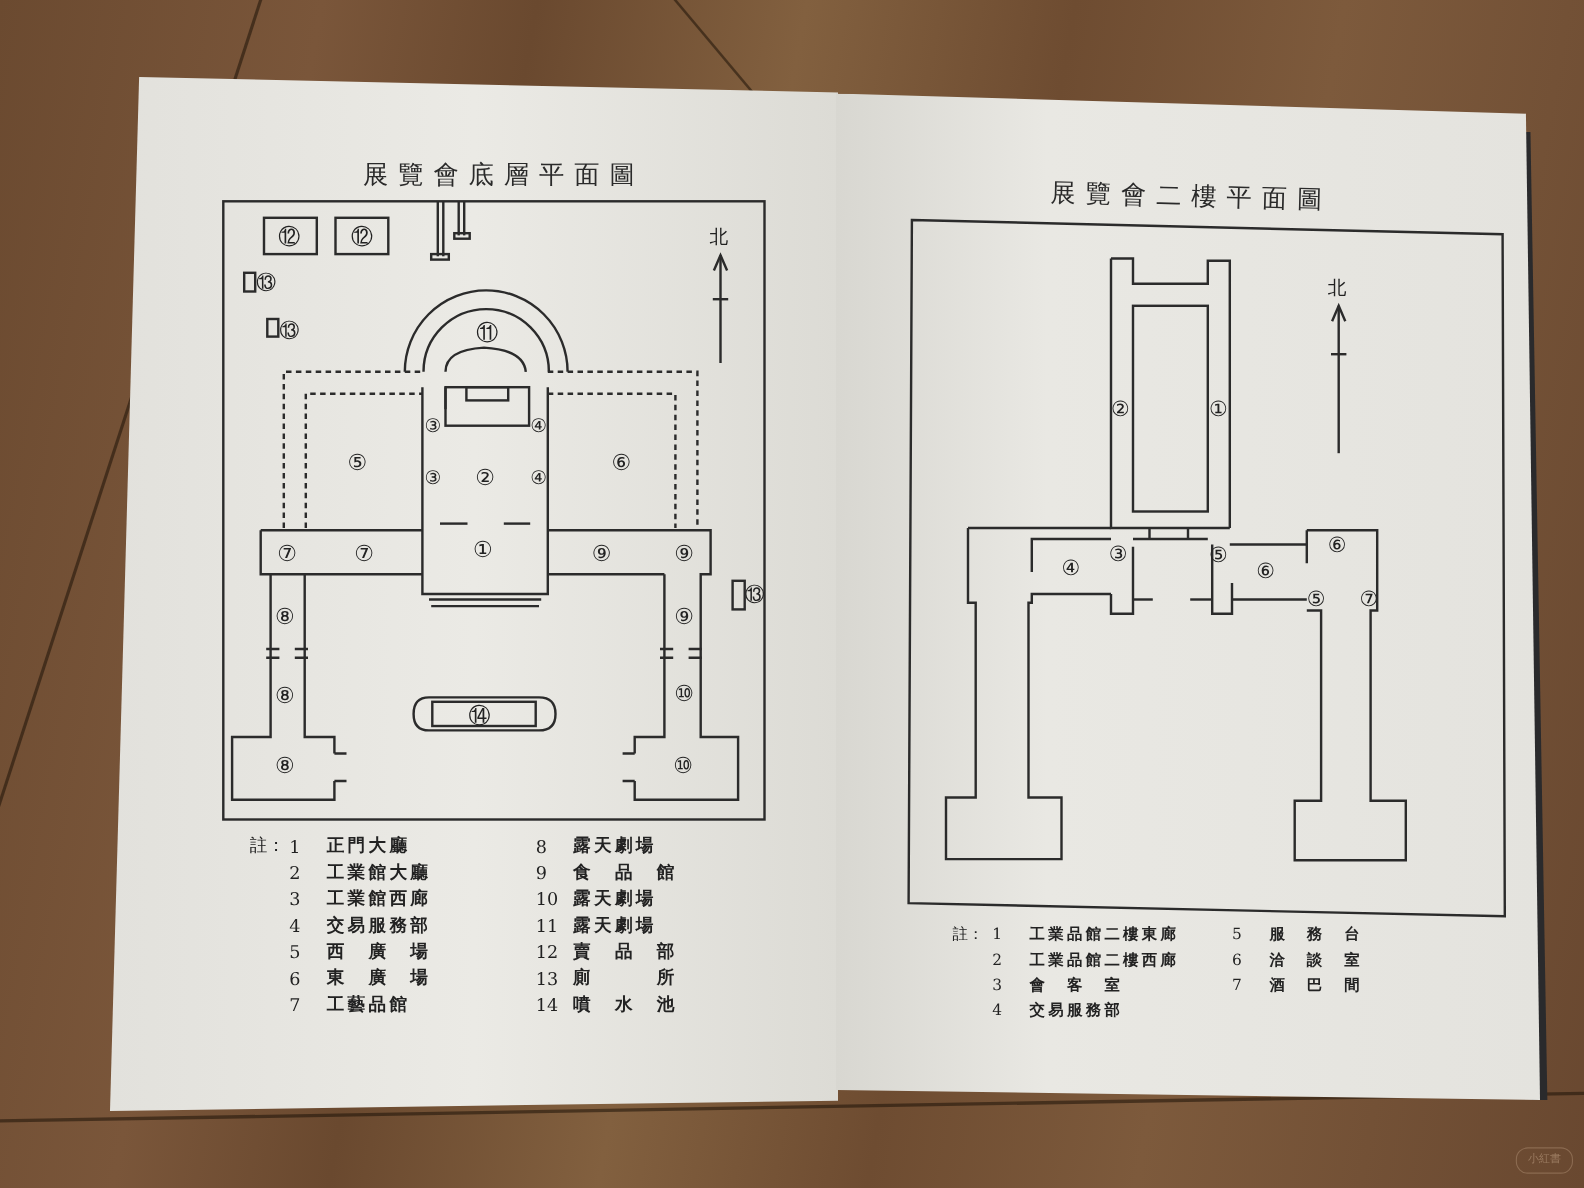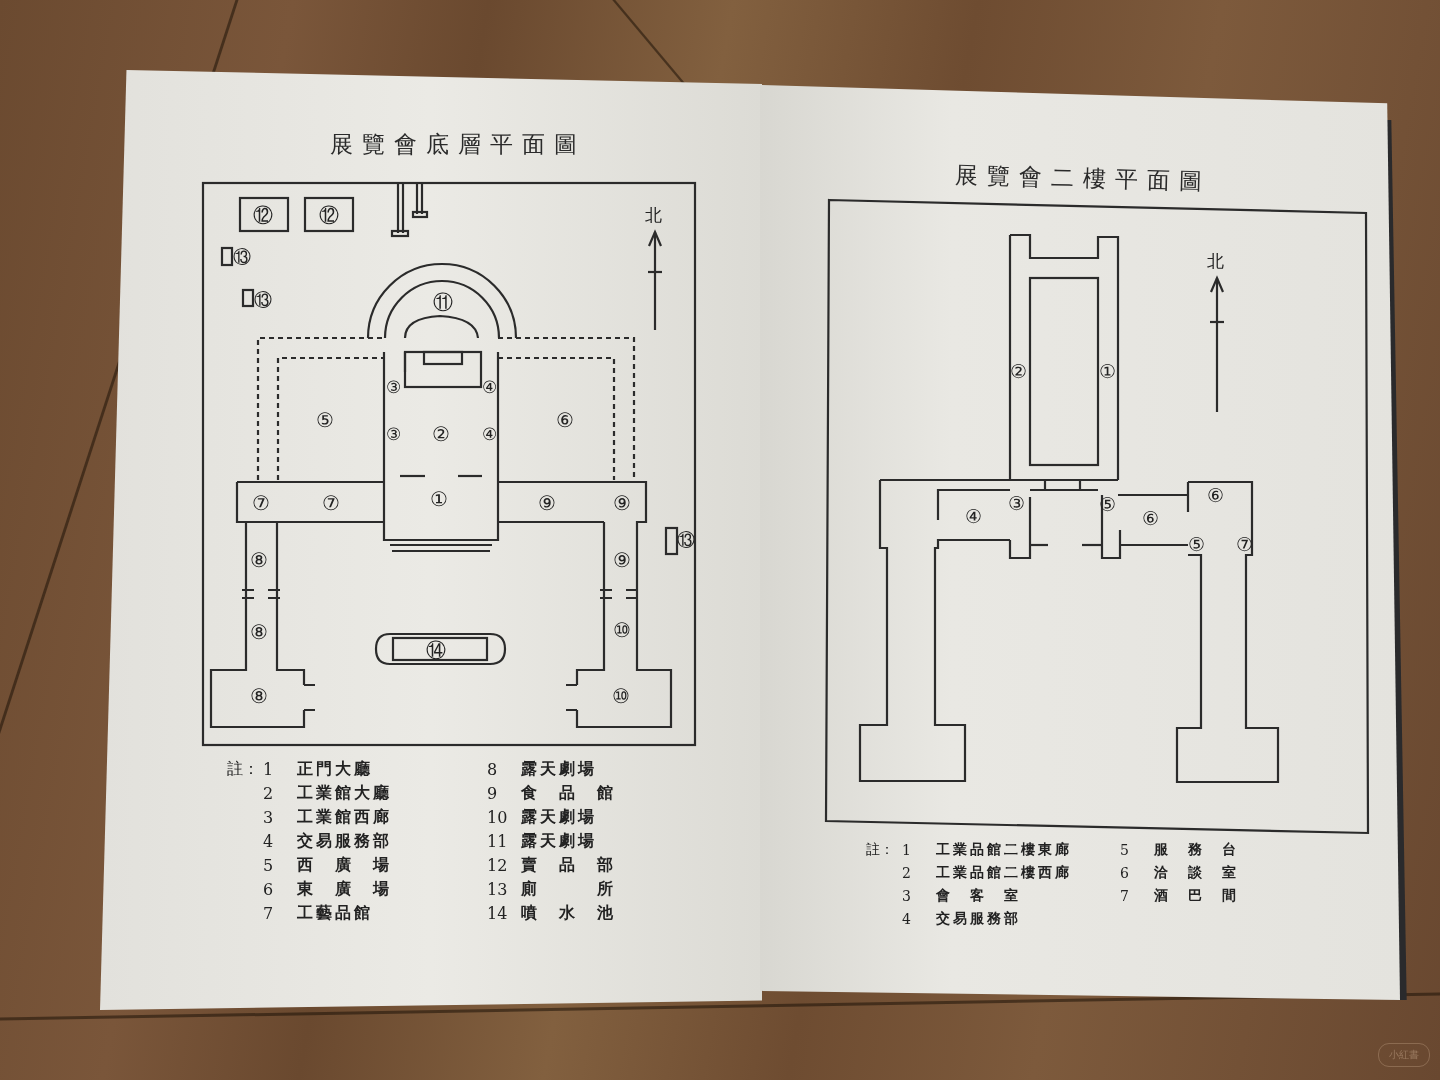--- a/index.html
+++ b/index.html
@@ -16,33 +16,33 @@
   .title{position:absolute;font-family:"DejaVu Serif",serif;color:#2a2a2a;letter-spacing:9px;font-size:23px;}
   .plan{position:absolute;}
   .legend{position:absolute;font-family:"DejaVu Serif",serif;color:#222;font-size:16px;}
   .legend .row{display:flex;height:24px;align-items:center;}
   .legend .note{width:36px;}
   .legend .num{width:34px;text-align:left;}
   .legend .name{letter-spacing:3px;font-weight:bold;}
   .r-legend{font-size:14px;}
   .r-legend .row{height:23px;}
   .watermark{position:absolute;left:1378px;top:1043px;width:50px;height:22px;border-radius:11px;
-    border:1px solid rgba(200,170,140,.35);color:rgba(210,180,150,.45);font-size:10px;text-align:center;line-height:22px;font-family:Liberation Sans, sans-serif;}
+    border:1px solid rgba(200,170,140,.35);color:rgba(210,180,150,.45);font-size:10px;text-align:center;line-height:22px;font-family:Liberation Mono, monospace;}
 </style>
 </head>
 <body>
 
 <div class="plank-seam" style="left:0;top:0;width:3px;height:1080px;left:60px;transform:skewX(-18deg);"></div>
 <div class="plank-seam" style="left:650px;top:0;width:3px;height:90px;transform:skewX(40deg);"></div>
 <div class="plank-seam" style="left:0;top:1005px;width:1440px;height:3px;transform:skewY(-1deg);"></div>
 
 <div class="cover-edge"></div>
 
 <div class="page" id="page-left"></div>
-<div class="title" style="left:330px;top:129px;">展覽會底層平面圖</div>
+<div class="title" style="left:330px;top:143px;">展覽會底層平面圖</div>
 
 <svg class="plan" style="left:180px;top:180px;" width="520" height="570" viewBox="180 180 520 570" fill="none" stroke="#2b2b2b" stroke-width="2.2">
   <rect x="203" y="183" width="492" height="562"></rect>
 
   <rect x="240" y="198" width="48" height="33"></rect>
     <rect x="305" y="198" width="48" height="33"></rect>
 
   <line x1="398" y1="183" x2="398" y2="233"></line>
     <line x1="403" y1="183" x2="403" y2="233"></line>
     <rect x="392" y="231" width="16" height="5"></rect>

